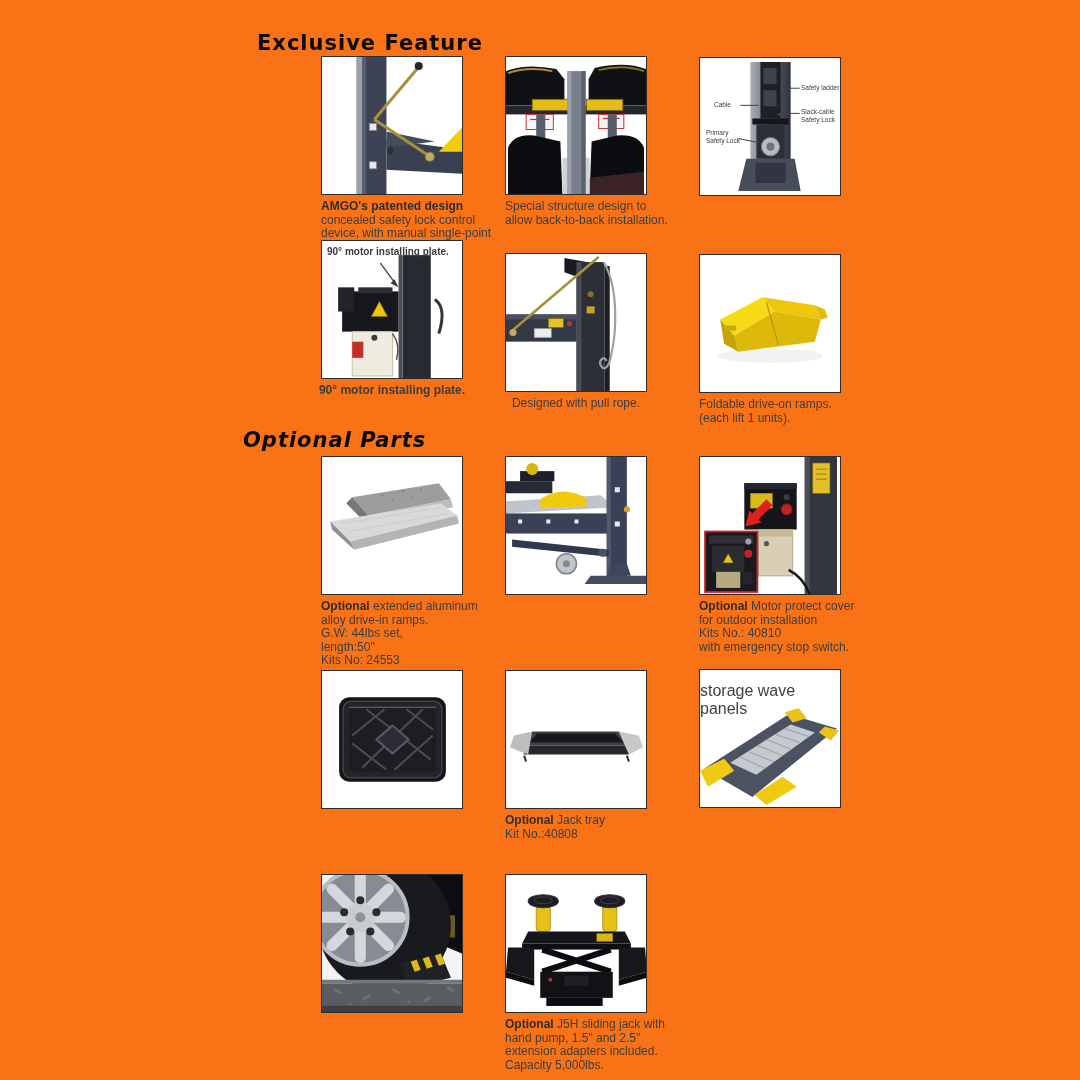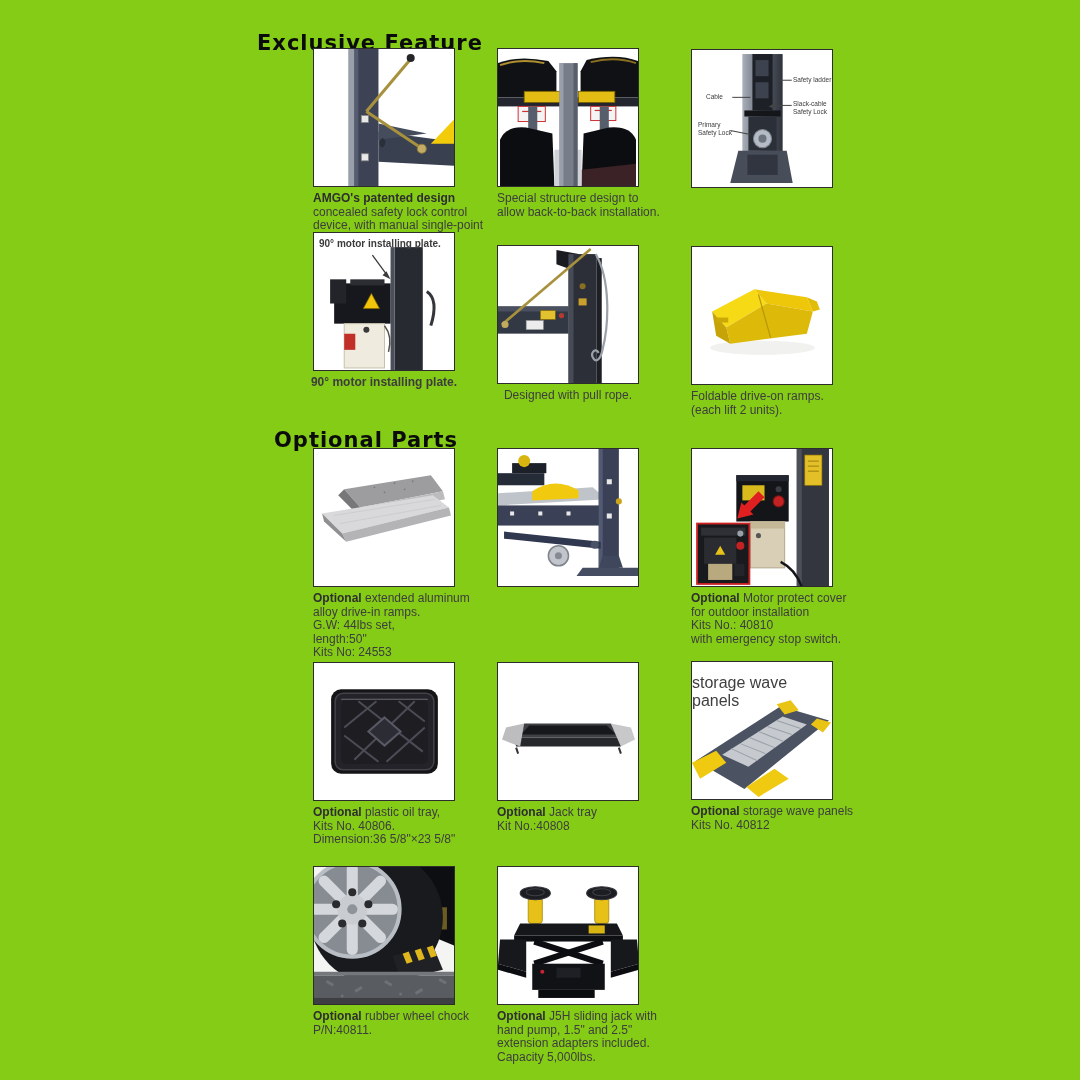--- a/index.html
+++ b/index.html
@@ -1,20 +1,20 @@
 <!DOCTYPE html>
 <html><head>
 <meta charset="utf-8">
 <style>
   html,body{margin:0;padding:0;background:#ffffff;}
-  .page{position:relative;width:1080px;height:1080px;background:#84cc16;overflow:hidden;
+  .page{position:relative;width:1080px;height:1080px;background:#f97316;overflow:hidden;
         font-family:"Liberation Sans",sans-serif;color:#3d3d3d;}
   .sec-title{position:absolute;font-family:"DejaVu Sans",sans-serif;font-weight:bold;
         font-size:21px;color:#0b0b0b;letter-spacing:1px;white-space:nowrap;}
-  figure.cell{position:absolute;margin:0;width:142px;padding-left:33px;}
+  figure.cell{position:absolute;margin:8px;width:142px;padding-left:33px;}
   .imgbox{position:relative;width:142px;height:139px;border:1.5px solid #2d2d2d;
         background:#fff;box-sizing:border-box;overflow:hidden;}
   .imgbox svg{position:absolute;left:0;top:0;width:100%;height:100%;}
   figcaption{margin-top:5px;font-size:12px;line-height:13.5px;color:#3d3d3d;
         white-space:pre-line;width:200px;}
   figcaption b{font-weight:bold;color:#2e2e2e;}
   .cap-center{text-align:center;width:170px;margin-left:-14px;}
   .cap-narrow{width:160px;}
   .callout{position:absolute;font-size:6.5px;line-height:7.5px;color:#3a3a3a;
         white-space:pre-line;}
@@ -174,24 +174,24 @@
         <polygon points="20,64 62,42 74,56 34,80" fill="#f7da16"></polygon>
         <polygon points="62,42 114,50 120,64 74,56" fill="#eec70b"></polygon>
         <polygon points="34,80 74,56 120,64 114,86 38,96" fill="#ddb90a"></polygon>
         <polygon points="20,64 34,80 38,96 24,88" fill="#c6a306"></polygon>
         <line x1="66" y1="47" x2="78" y2="90" stroke="#b79708" stroke-width="1.2"></line>
         <polygon points="114,50 124,54 127,62 120,64" fill="#e2bd08"></polygon>
         <rect x="24" y="70" width="12" height="5" fill="#c9a807"></rect>
       </svg>
     </div>
     <figcaption class="cap-narrow"><b></b><span>Foldable drive-on ramps.
-(each lift 2 units).</span></figcaption>
-  </figure>
-
-  <h2 class="sec-title" style="left:274px;top:411px;">Optional Parts</h2>
+(each lift 1 units).</span></figcaption>
+  </figure>
+
+  <h2 class="sec-title" style="left:243px;top:411px;font-style:italic;">Optional Parts</h2>
 
   <figure class="cell" style="left:280px;top:448px;">
     <div class="imgbox">
       <svg viewBox="0 0 139 136">
         <rect width="139" height="136" fill="#fff"></rect>
         <polygon points="30,40 116,26 128,42 46,58" fill="#9d9da0"></polygon>
         <polygon points="30,40 46,58 40,62 24,46" fill="#77777a"></polygon>
         <polygon points="46,58 128,42 130,50 50,66" fill="#bcbcbf"></polygon>
         <polygon points="8,64 118,46 134,58 28,84" fill="#d9d9db"></polygon>
         <polygon points="28,84 134,58 136,66 32,92" fill="#b4b4b7"></polygon>
@@ -298,23 +298,20 @@
             <line x1="40" y1="96" x2="100" y2="38"></line>
             <line x1="72" y1="98" x2="110" y2="64"></line>
           <line x1="30" y1="72" x2="64" y2="98"></line>
             <line x1="44" y1="38" x2="108" y2="88"></line>
             <line x1="84" y1="38" x2="110" y2="58"></line>
         </g>
         <polygon points="70,54 86,68 70,82 54,68" fill="#2c2d34" stroke="#585964" stroke-width="2"></polygon>
         <path d="M27,36 h86" stroke="#6a6b75" stroke-width="1" fill="none"></path>
       </svg>
     </div>
-    <figcaption><b>Optional</b><span> plastic oil tray,
-Kits No. 40806.
-Dimension:36 5/8"×23 5/8"</span></figcaption>
   </figure>
 
   <figure class="cell" style="left:464px;top:662px;">
     <div class="imgbox">
       <svg viewBox="0 0 139 136">
         <rect width="139" height="136" fill="#fff"></rect>
         <polygon points="26,60 112,60 124,74 16,74" fill="#3f4044"></polygon>
         <polygon points="31,62 108,62 117,71 23,71" fill="#17181b"></polygon>
         <polygon points="16,74 124,74 122,83 18,83" fill="#27282c"></polygon>
         <polygon points="8,64 26,60 22,83 4,76" fill="#bdbdc0"></polygon>
@@ -341,22 +338,20 @@
           <line x1="75" y1="64" x2="99" y2="72"></line>
             <line x1="84" y1="58" x2="108" y2="66"></line>
         </g>
         <polygon points="84,42 98,38 106,48 92,52" fill="#eac414"></polygon>
         <polygon points="124,56 138,60 130,70 118,62" fill="#eac414"></polygon>
         <polygon points="0,100 24,88 34,100 8,116" fill="#f0ca10"></polygon>
         <polygon points="54,124 82,106 96,116 66,134" fill="#f0ca10"></polygon>
       </svg>
       <span class="img-note-center" style="top:12px;">storage wave panels</span>
     </div>
-    <figcaption><b>Optional</b><span> storage wave panels
-Kits No. 40812</span></figcaption>
   </figure>
 
   <figure class="cell" style="left:280px;top:866px;">
     <div class="imgbox">
       <svg viewBox="0 0 139 136">
         <rect width="139" height="136" fill="#f4f4f3"></rect>
         <polygon points="88,0 139,0 139,78 96,60" fill="#0d0e11"></polygon>
         <rect x="122" y="40" width="10" height="22" fill="#6b5c22"></rect>
         <circle cx="62" cy="50" r="66" fill="#191a1d"></circle>
         <circle cx="38" cy="42" r="47" fill="#878c93"></circle>
@@ -393,22 +388,20 @@
           <rect x="40" y="120" width="8" height="3" transform="rotate(-30 44 121)"></rect>
           <rect x="70" y="114" width="8" height="3" transform="rotate(30 74 115)"></rect>
           <rect x="100" y="122" width="8" height="3" transform="rotate(-30 104 123)"></rect>
           <rect x="124" y="112" width="8" height="3" transform="rotate(30 128 113)"></rect>
           <circle cx="86" cy="126" r="1.5"></circle>
             <circle cx="28" cy="128" r="1.5"></circle>
         </g>
         <rect x="0" y="130" width="139" height="6" fill="#3c3e42"></rect>
       </svg>
     </div>
-    <figcaption><b>Optional</b><span> rubber wheel chock
-P/N:40811.</span></figcaption>
   </figure>
 
   <figure class="cell" style="left:464px;top:866px;">
     <div class="imgbox">
       <svg viewBox="0 0 139 136">
         <rect width="139" height="136" fill="#fff"></rect>
         <rect x="30" y="29" width="14" height="27" rx="3" fill="#e7c117" stroke="#a8880a" stroke-width="0.8"></rect>
         <rect x="96" y="29" width="14" height="27" rx="3" fill="#e7c117" stroke="#a8880a" stroke-width="0.8"></rect>
         <ellipse cx="37" cy="26" rx="15" ry="6.5" fill="#1c1d22" stroke="#35363c" stroke-width="1"></ellipse>
         <ellipse cx="103" cy="26" rx="15" ry="6.5" fill="#1c1d22" stroke="#35363c" stroke-width="1"></ellipse>

